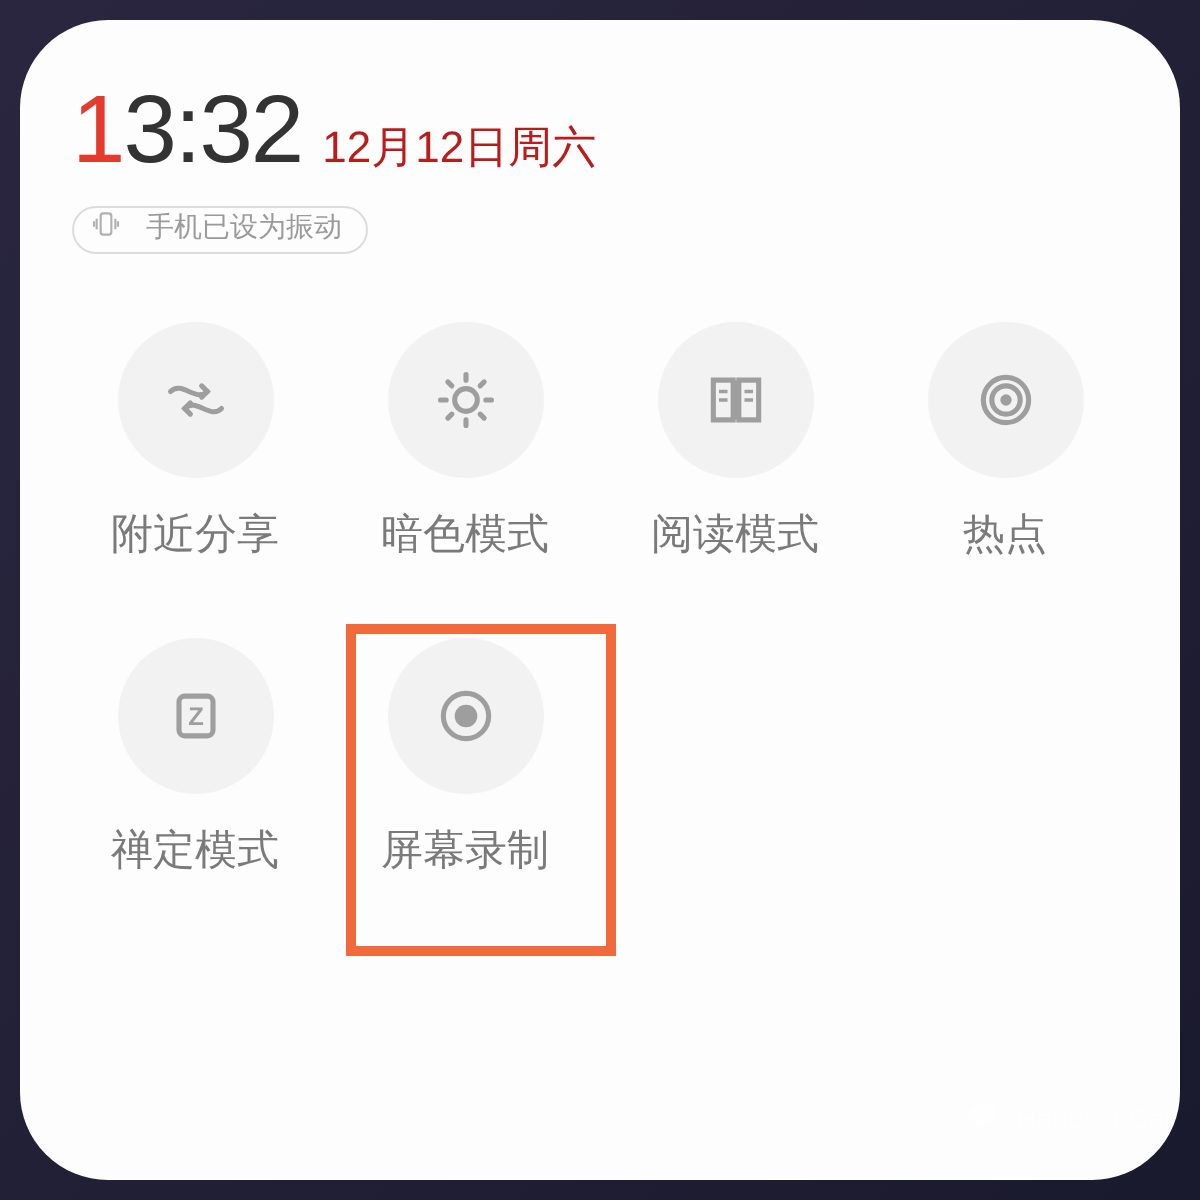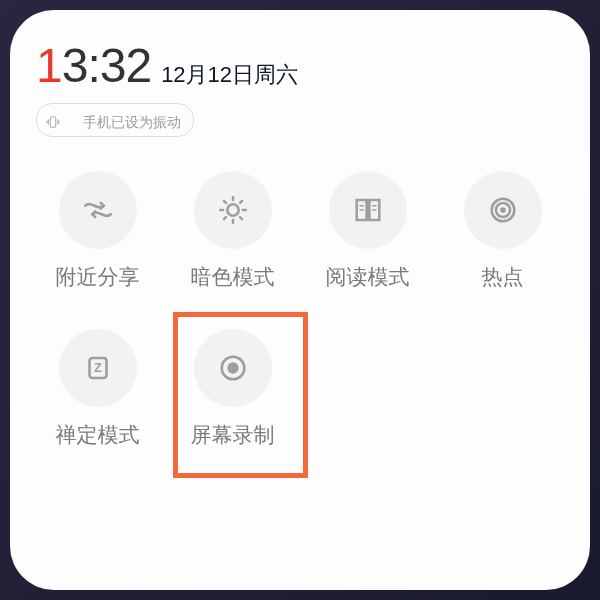--- a/index.html
+++ b/index.html
@@ -23,26 +23,26 @@
     padding: 28px 20px 20px 20px;
     position: relative;
     overflow: hidden;
   }
   .header { display: flex; align-items: baseline; gap: 10px; margin-left: 6px; }
   .clock {
     font-size: 48px; font-weight: 300; letter-spacing: -1px;
     color: #333;
   }
   .clock .lead { color: #e43b2e; }
-  .date { font-size: 22px; color: #0f172a; font-weight: 400; }
+  .date { font-size: 22px; color: #b91c1c; font-weight: 400; }
   .vibrate-pill {
     margin-top: 10px; margin-left: 6px;
-    display: inline-flex; align-items: flex-start; gap: 22px;
+    display: inline-flex; align-items: flex-end; gap: 12px;
     border: 1px solid #dcdcdc; border-radius: 16px;
-    padding: 10px 12px 3px 8px;
+    padding: 0 12px 3px 8px;
     font-size: 14px; color: #9a9a9a;
   }
   .vibrate-pill svg { width: 16px; height: 16px; }
   .grid {
     margin-top: 34px;
     display: grid;
     grid-template-columns: repeat(4, 1fr);
     row-gap: 38px;
     justify-items: center;
   }

